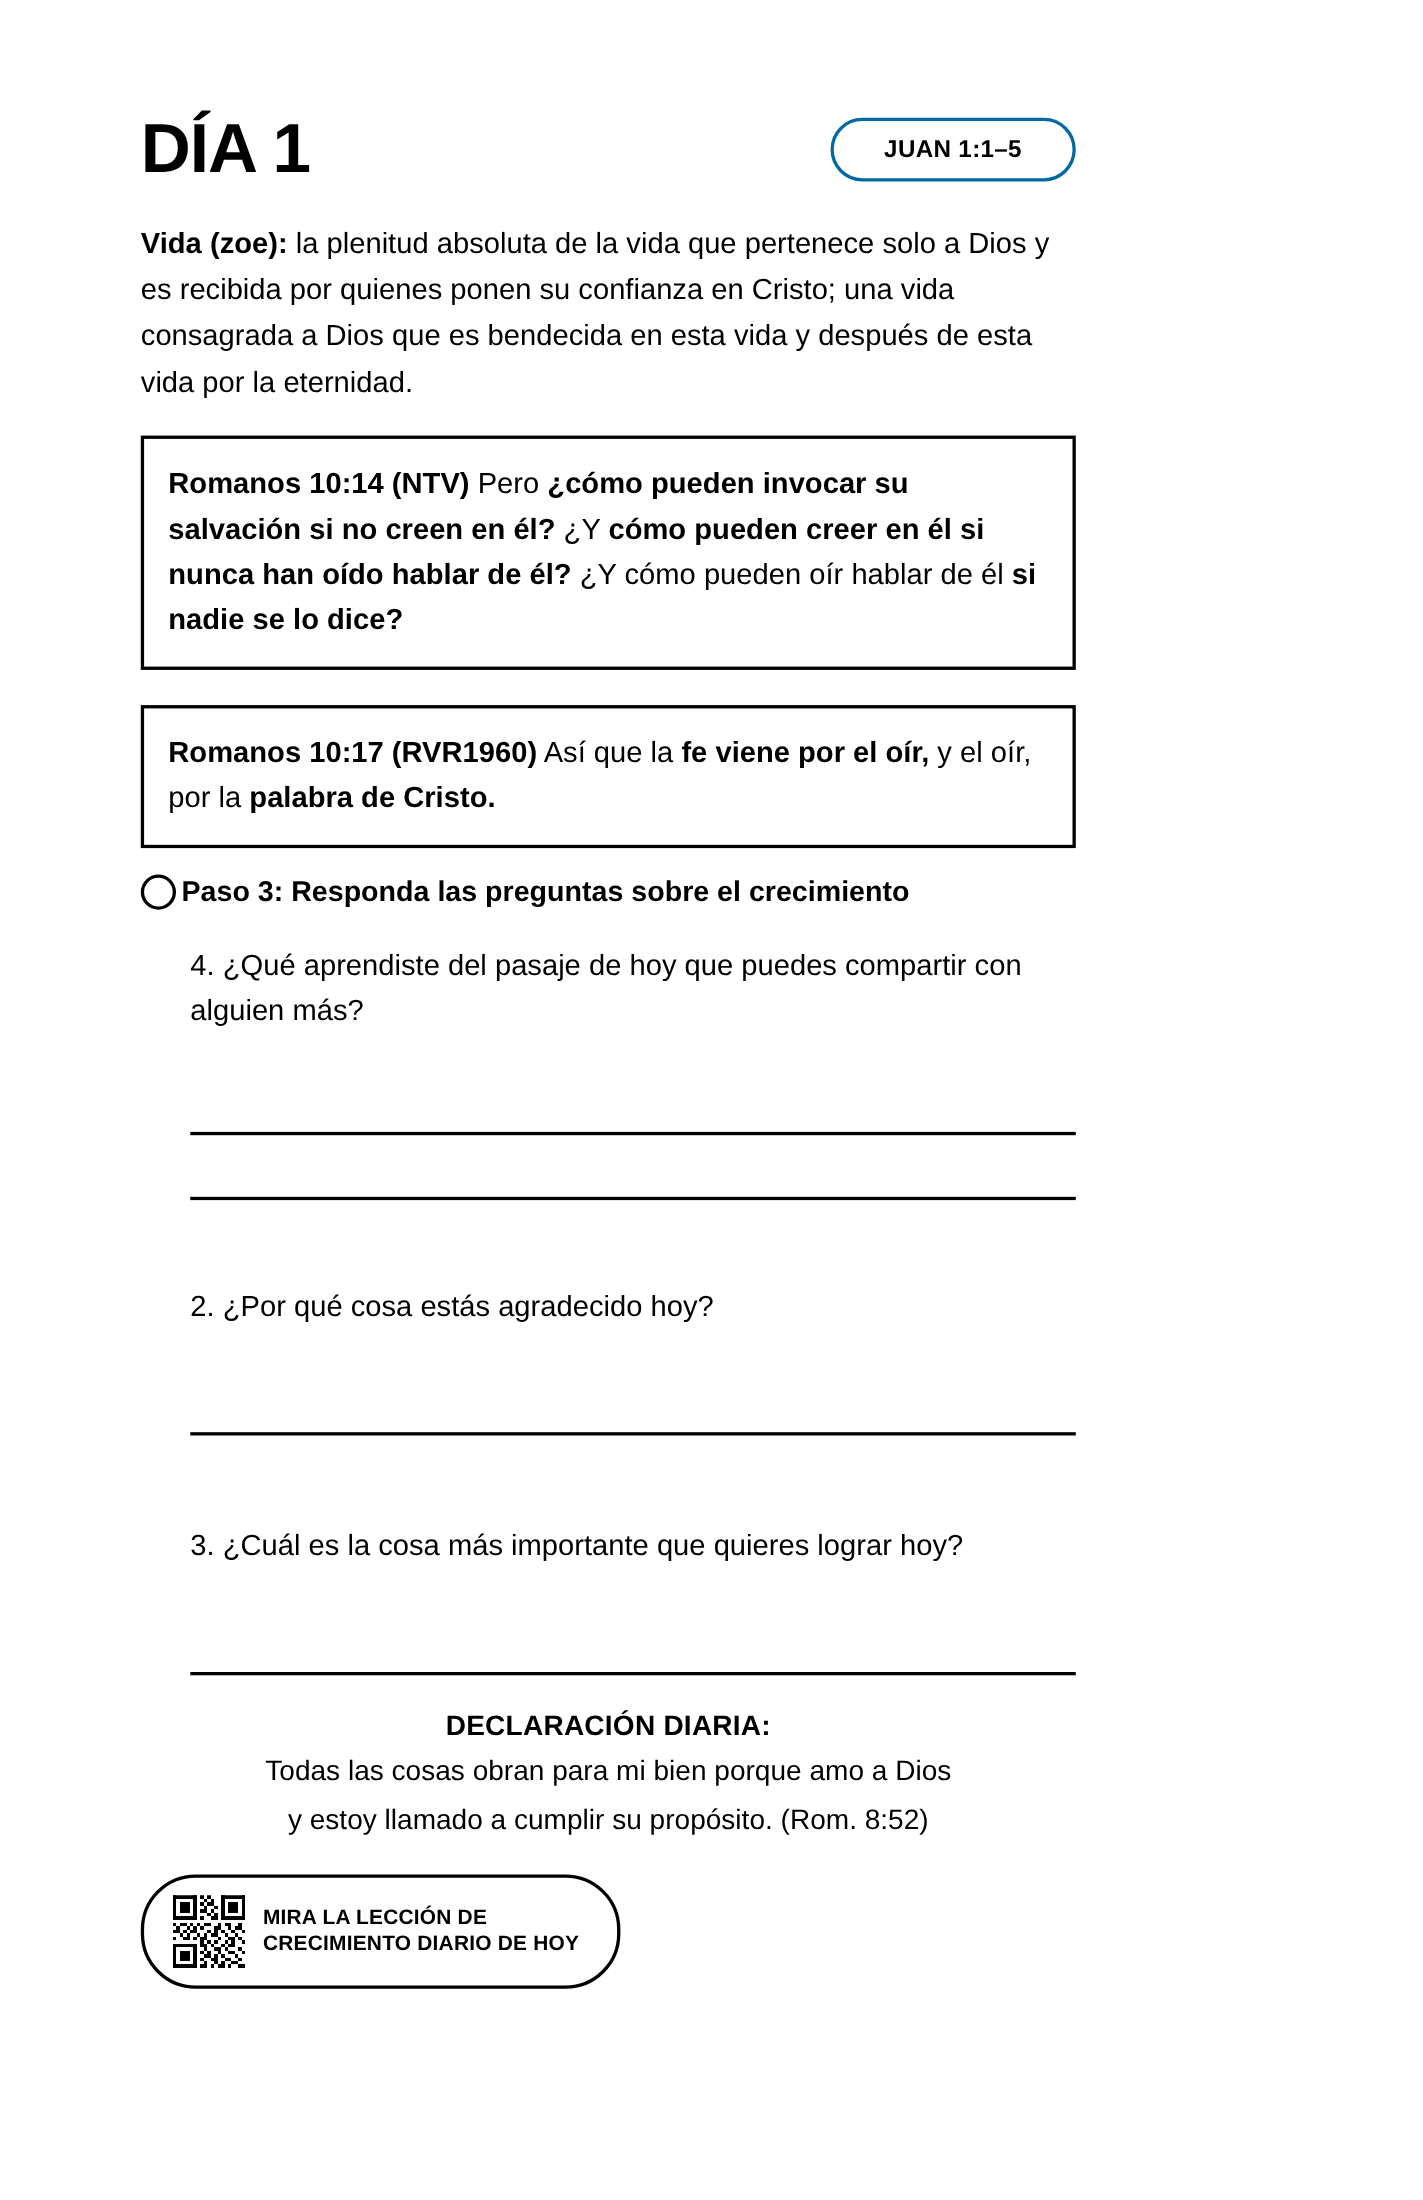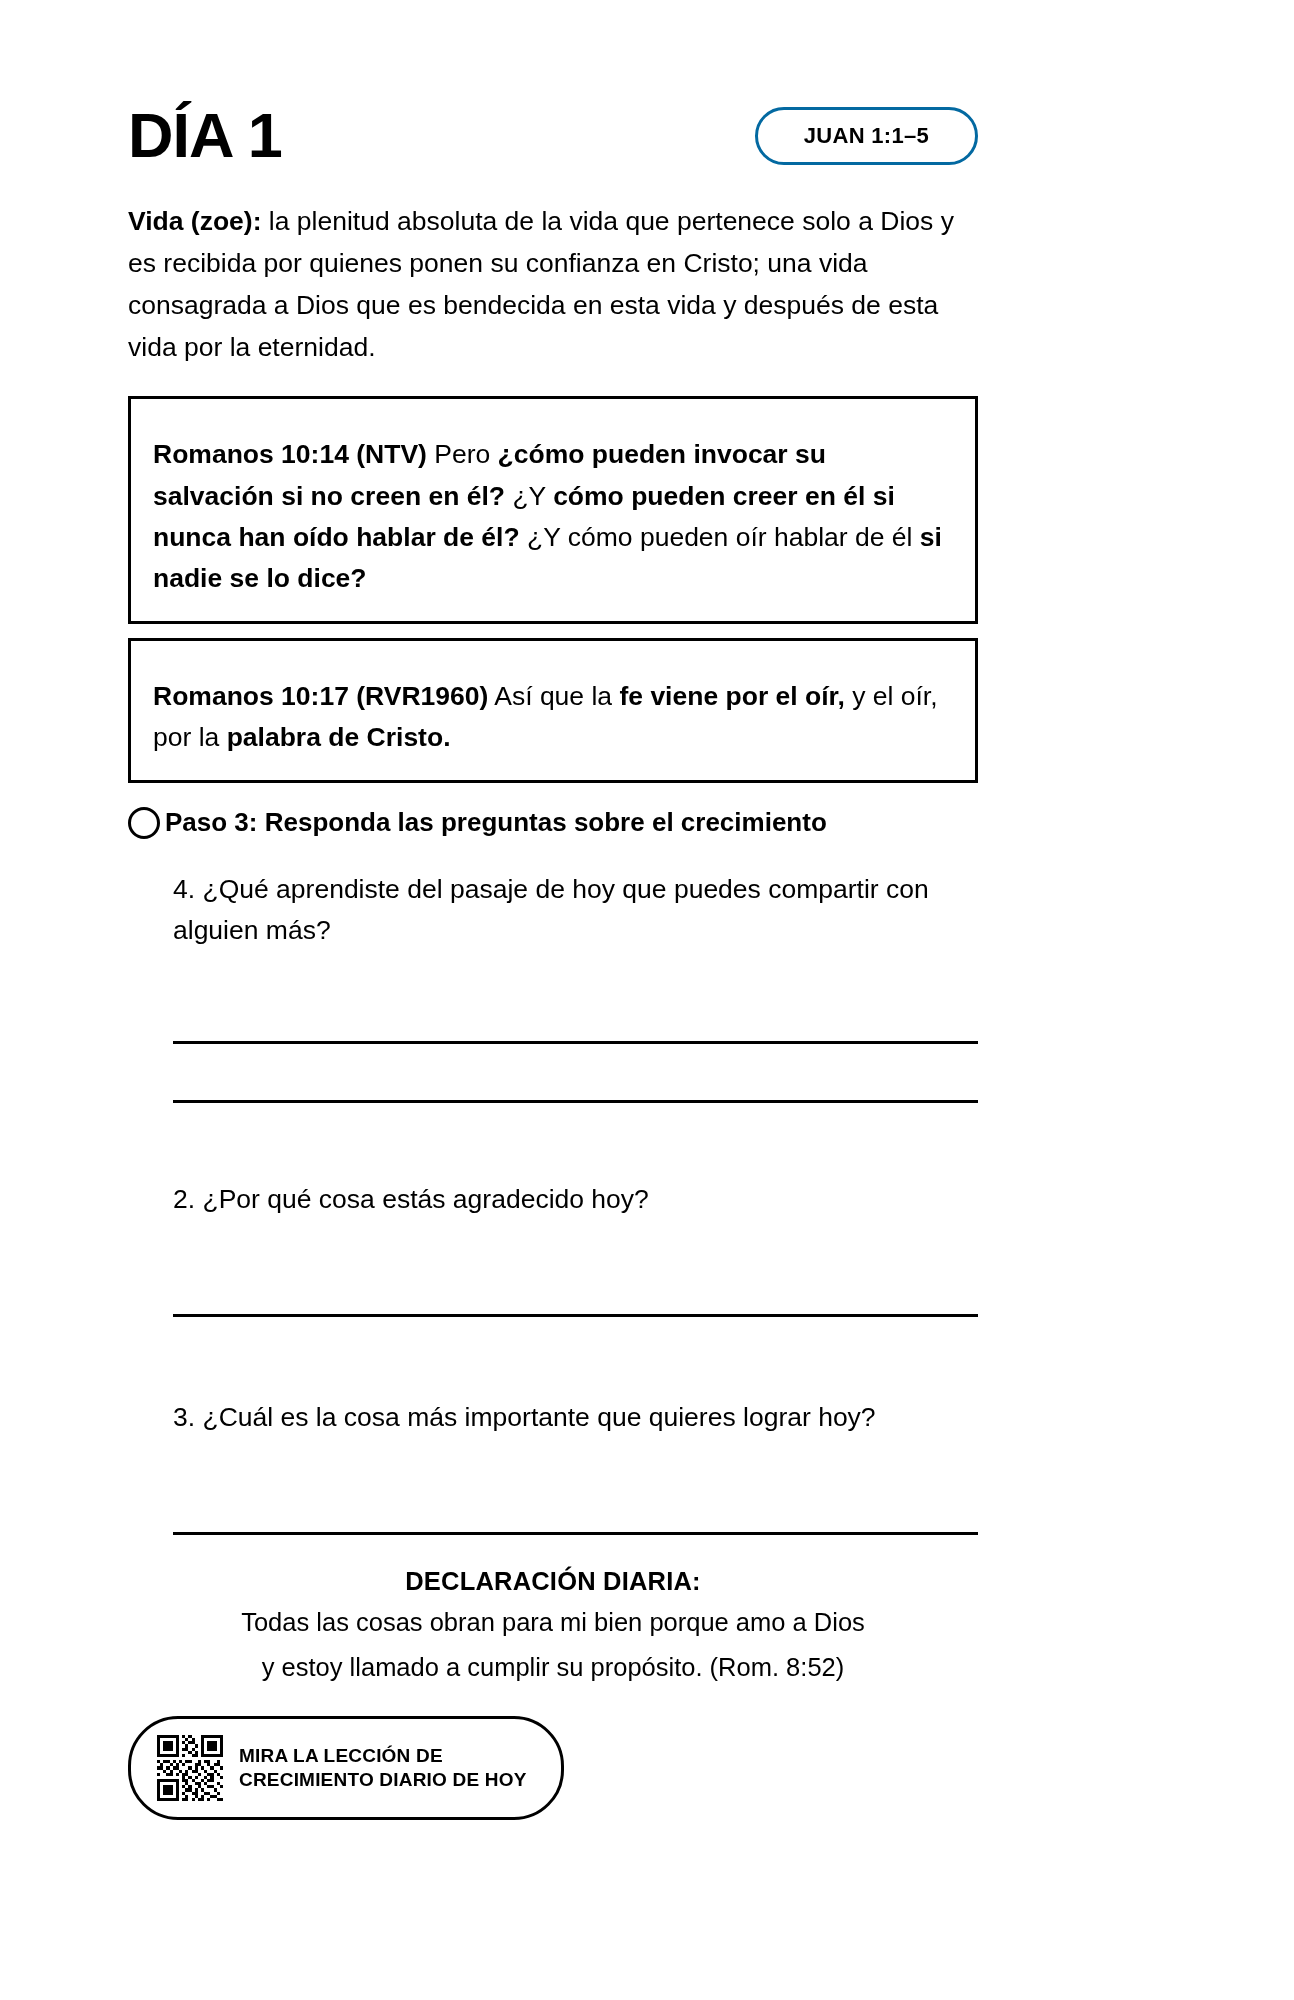--- a/index.html
+++ b/index.html
@@ -52,26 +52,26 @@
     margin-top: 34px;
     font-size: 26.5px;
     line-height: 1.58;
     max-width: 1030px;
   }
   .definition b { font-weight: bold; }
 
   
   .verse-box {
     border: 3px solid #000;
-    padding: 35px 22px 22px 22px;
+    padding: 20px 22px 22px 22px;
     font-size: 26.5px;
     line-height: 1.55;
   }
   .verse-box.first { margin-top: 28px; }
-  .verse-box.second { margin-top: 14px; }
+  .verse-box.second { margin-top: 32px; }
   .verse-box b { font-weight: bold; }
 
   
   .step-row {
     display: flex;
     gap: 5px;
     margin-top: 24px;
   }
   .step-circle {
     width: 26px;

